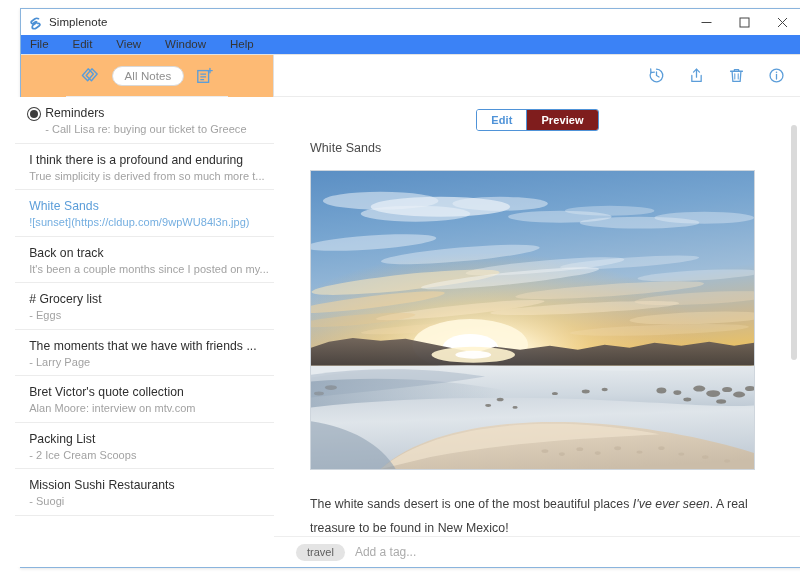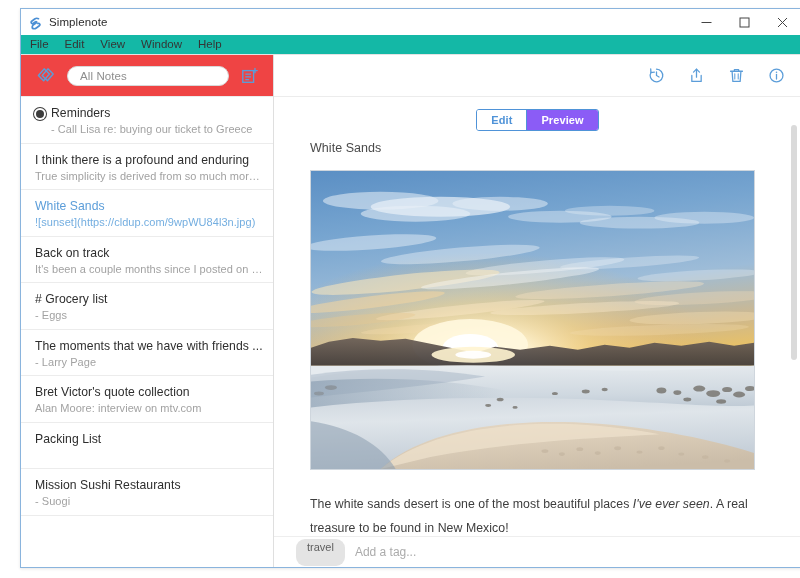--- a/index.html
+++ b/index.html
@@ -72,23 +72,23 @@
     cursor: default;
   }
   .win-btn svg { display: block; }
 
   
   .menubar {
     height: 19px;
     display: flex;
     align-items: center;
     padding-left: 9px;
-    gap: 0px;
-    flex: none;
-    background: #14b8a6;
+    gap: 8px;
+    flex: none;
+    background: #3b82f6;
   }
   .menu-item {
     font-size: 11.5px;
     color: #353535;
     padding: 1px 8px 2px 0px;
     margin-right: 8px;
     cursor: default;
     white-space: nowrap;
   }
   .menu-item:first-child { margin-left: 0; }
@@ -101,22 +101,23 @@
     border-top: 1px solid #e3e3e3;
   }
 
   
   .sidebar {
     width: 252px;
     flex: none;
     border-right: 1px solid #dfdfdf;
     display: flex;
     flex-direction: column;
-    background: #ef4444;
+    background: #fdba74;
     min-height: 0;
+    align-items: center;
   }
   .sidebar-toolbar {
     height: 41px;
     flex: none;
     display: flex;
     align-items: center;
     padding: 0 12px 0 14px;
     gap: 10px;
     border-bottom: 1px solid #ececec;
   }
@@ -253,21 +254,21 @@
     display: flex;
     align-items: center;
     justify-content: center;
     cursor: pointer;
     color: #4f93d8;
     background: #ffffff;
     font-weight: bold;
     letter-spacing: 0.1px;
   }
   .seg-btn.active {
-    background: #8b5cf6;
+    background: #7f1d1d;
     color: #ffffff;
   }
   .seg-btn + .seg-btn { border-left: 1px solid #4f93d8; }
 
   .note-body {
     padding: 0 36px 0 36px;
   }
   .note-heading {
     font-size: 12.5px;
     color: #4a4a4a;
@@ -305,21 +306,21 @@
     padding-left: 22px;
     gap: 10px;
     border-top: 1px solid #eeeeee;
     background: #ffffff;
   }
   .tag-chip {
     background: #e4e4e4;
     color: #5e5e5e;
     font-size: 11px;
     border-radius: 9px;
-    padding: 2px 11px 13px 11px;
+    padding: 2px 11px 3px 11px;
     cursor: pointer;
   }
   .tag-input {
     font-size: 12px;
     color: #ababab;
     cursor: text;
   }
 
   
   .vscroll {
@@ -430,20 +431,21 @@
           <div class="note-row">
             <div class="nr-title">The moments that we have with friends ...</div>
             <div class="nr-preview">- Larry Page</div>
           </div>
           <div class="note-row">
             <div class="nr-title">Bret Victor's quote collection</div>
             <div class="nr-preview">Alan Moore: interview on mtv.com</div>
           </div>
           <div class="note-row">
             <div class="nr-title">Packing List</div>
+            <div class="nr-preview">- 2 Ice Cream Scoops</div>
           </div>
           <div class="note-row">
             <div class="nr-title">Mission Sushi Restaurants</div>
             <div class="nr-preview">- Suogi</div>
           </div>
         </div>
       </div>
 
       <div class="main">
         <div class="main-toolbar">

